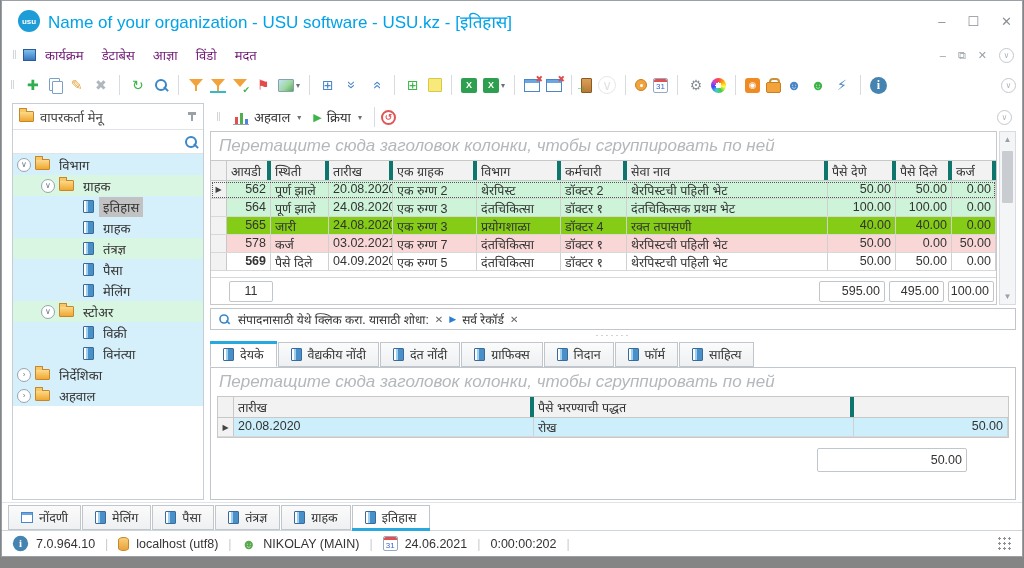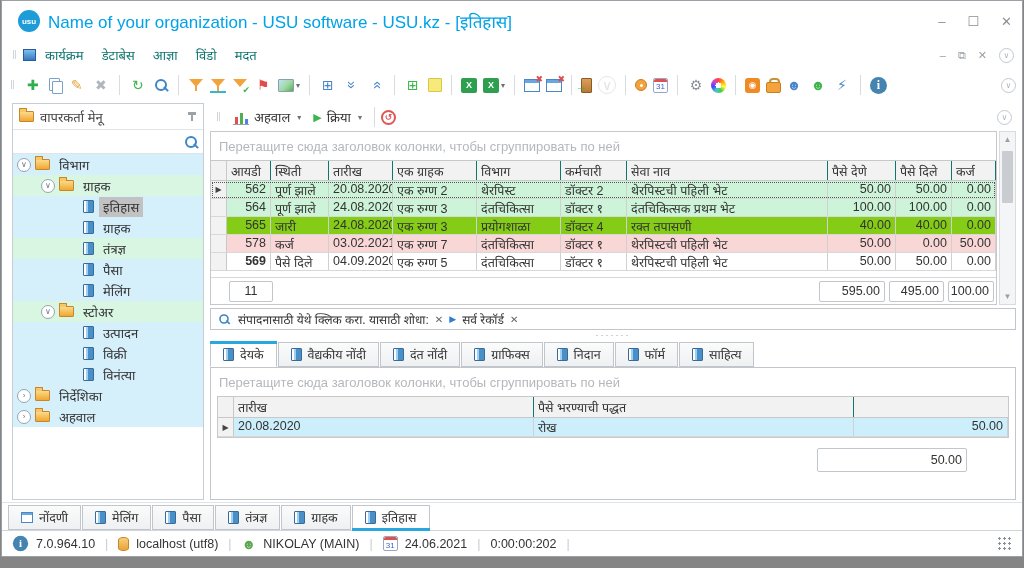--- a/index.html
+++ b/index.html
@@ -10,21 +10,21 @@
   
   .titlebar { height:40px; display:flex; align-items:center; padding:0 10px 0 16px; background:#fff; flex:none; }
   .logo { width:22px; height:22px; border-radius:50%; background:#1d9cd8; color:#fff; font-size:8px; font-weight:bold; display:flex; align-items:center; justify-content:center; margin-right:8px; flex:none;}
   .title { color:#00a2e8; font-size:17px; white-space:nowrap; }
   .winctl { margin-left:auto; display:flex; gap:22px; color:#8a8f94; font-size:13px; }
   .winctl span{ cursor:default; }
 
   
   .menubar { height:28px; display:flex; align-items:center; padding:0 8px; flex:none; }
   .grip { color:#d0d5da; margin:0 6px 0 2px; font-size:12px; }
-  .menu-item { padding:3px 9px; color:#0f766e; }
+  .menu-item { padding:3px 9px; color:#701a75; }
   .mdictl { margin-left:auto; display:flex; gap:12px; align-items:center; color:#9aa0a6; font-size:11px; }
   .circled { width:15px; height:15px; border:1px solid #c3c9ce; border-radius:50%; color:#aeb4ba; font-size:8px; display:inline-flex; align-items:center; justify-content:center; }
 
   
   .toolbar { height:32px; display:flex; align-items:center; padding:0 6px; flex:none; }
   .tb-sep { width:1px; height:20px; background:#d8dce0; margin:0 6px; flex:none;}
   .tbw { display:inline-flex; align-items:center; margin:0 3px; flex:none;}
   .tbi { width:18px; height:18px; display:inline-flex; align-items:center; justify-content:center; font-size:14px; position:relative; }
   .tbi.dis { opacity:.45; }
   .dd { color:#6a7076; font-size:8px; margin-left:2px; }
@@ -91,23 +91,23 @@
 
   
   .content { flex:1; display:flex; flex-direction:column; min-width:0; }
   .panelbar { height:28px; display:flex; align-items:center; padding:0 4px; flex:none; }
   .pb-btn { display:flex; align-items:center; gap:5px; padding:2px 6px; }
   .pb-label { font-size:13px; }
   .play { color:#3db54a; font-size:11px; }
 
   .grid-wrap { display:flex; height:174px; flex:none; }
   .grid-panel { flex:1; border:1px solid #c8c8c8; display:flex; flex-direction:column; min-width:0; }
-  .group-row { height:28px; display:flex; align-items:center; padding:0 8px; color:#b4b8bc; font-size:13px; flex:none; }
+  .group-row { height:28px; display:flex; align-items:center; padding:0 8px; color:#b4b8bc; font-size:17px; flex:none;font-style:italic; }
   .thead { display:flex; height:21px; background:#f2f2f2; border-top:1px solid #c8c8c8; border-bottom:1px solid #c8c8c8; flex:none; font-size:12.5px; }
-  .th { padding:2px 4px; border-right:1px solid #0f766e; overflow:hidden; white-space:nowrap; }
+  .th { padding:2px 4px; border-right:4px solid #0f766e; overflow:hidden; white-space:nowrap; }
   .marker { width:16px; flex:none; background:#f2f2f2; border-right:1px solid #c8c8c8; display:flex; align-items:center; justify-content:center; font-size:8px; color:#444; }
   .trowg { display:flex; height:18px; border-bottom:1px solid #d8d8d8; font-size:12.5px; flex:none;}
   .td { padding:1px 4px; border-right:1px solid #d0d0d0; overflow:hidden; white-space:nowrap; }
   .num { text-align:right; }
   .rc-green { background:#cdf3d8; } .rc-yellow { background:#84cc16; } .rc-pink { background:#fad7d7; } .rc-white { background:#fff; }
   .rowsel { outline:1px dotted #555; outline-offset:-2px; }
   .tfoot { margin-top:auto; height:27px; display:flex; align-items:center; border-top:1px solid #d8d8d8; padding:0 2px; flex:none;}
   .sumbox { border:1px solid #c0c6cc; background:#fff; height:21px; font-size:12.5px; display:flex; align-items:center; justify-content:flex-end; padding:0 4px; border-radius:2px; }
   .vscroll { width:17px; flex:none; border:1px solid #d8dce0; background:#f4f5f6; display:flex; flex-direction:column; align-items:center; margin-left:2px; }
   .varr { height:15px; color:#9aa0a6; font-size:8px; display:flex; align-items:center; }
@@ -326,24 +326,20 @@
             <span class="tlabel">पैसा</span>
           </div>
           <div class="trow bg-blue" style="padding-left: 52px;">
             <span class="doc" style="margin-left: 18px;"></span>
             <span class="tlabel">मेलिंग</span>
           </div>
           <div class="trow bg-green" style="padding-left: 28px;">
             <span class="texp">∨</span>
             <span class="folder"></span>
             <span class="tlabel">स्टोअर</span>
-          </div>
-          <div class="trow bg-blue" style="padding-left: 52px;">
-            <span class="doc" style="margin-left: 18px;"></span>
-            <span class="tlabel">उत्पादन</span>
           </div>
           <div class="trow bg-blue" style="padding-left: 52px;">
             <span class="doc" style="margin-left: 18px;"></span>
             <span class="tlabel">विक्री</span>
           </div>
           <div class="trow bg-blue" style="padding-left: 52px;">
             <span class="doc" style="margin-left: 18px;"></span>
             <span class="tlabel">विनंत्या</span>
           </div>
           <div class="trow bg-blue" style="padding-left: 4px;">

